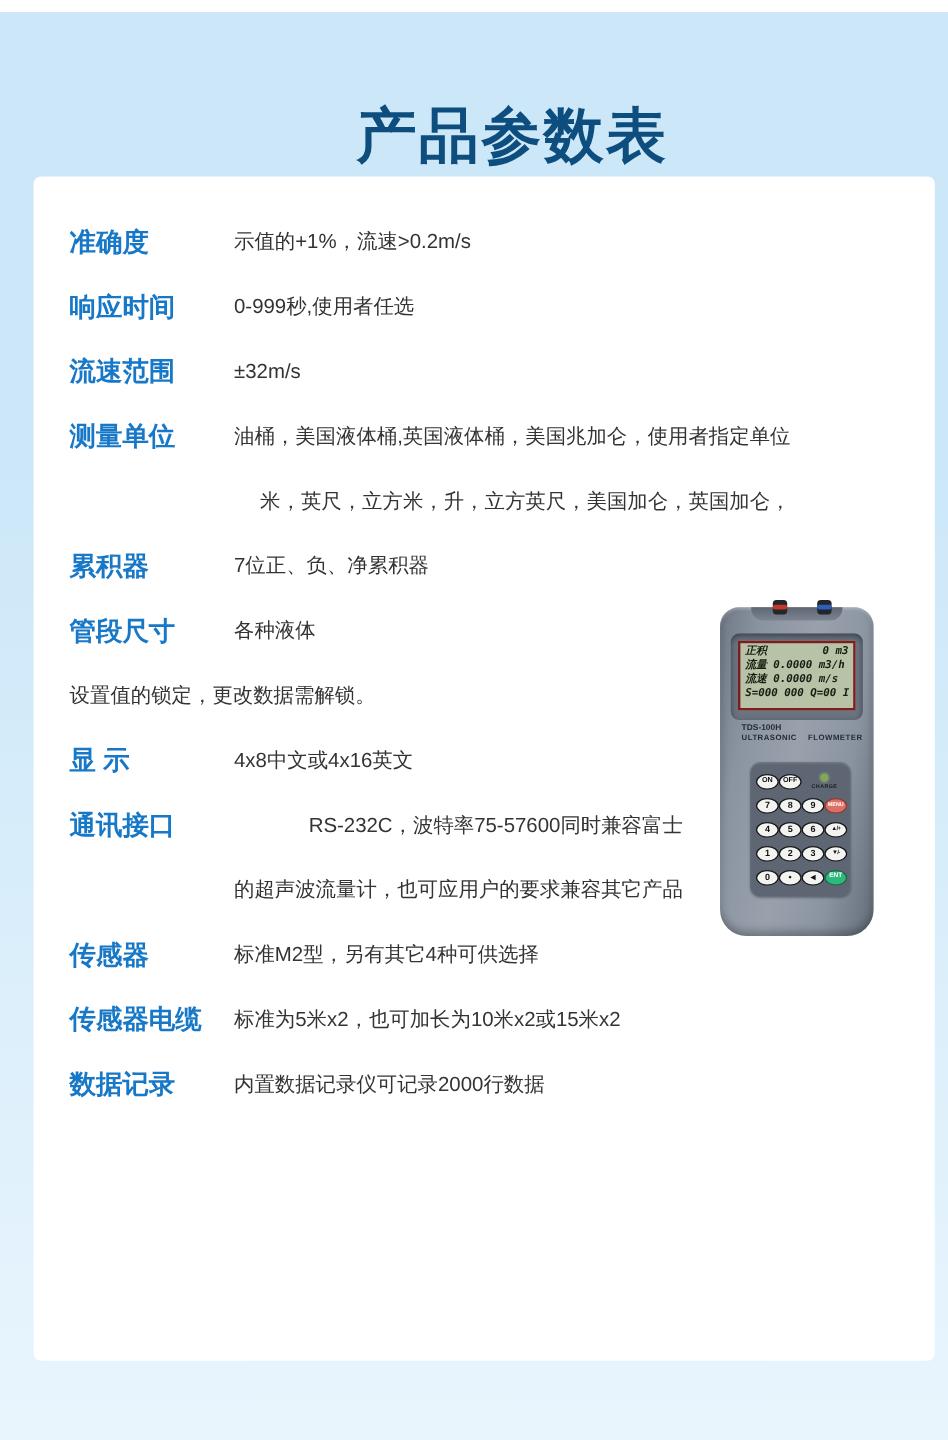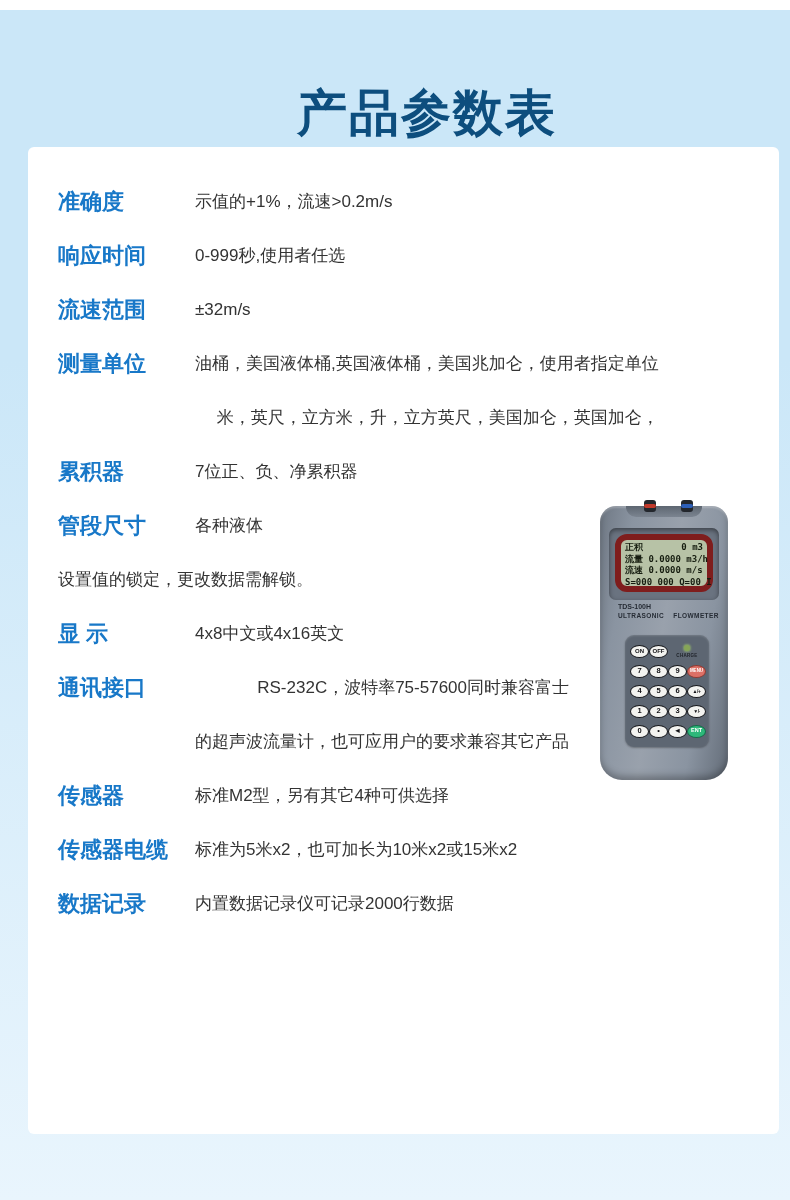--- a/index.html
+++ b/index.html
@@ -42,23 +42,23 @@
   .connector::after{content:"";position:absolute;left:0;right:0;top:4px;height:4px;border-radius:2px;}
   .connector.red{left:44px;} .connector.red::after{background:var(--connector-red);}
   .connector.blue{left:81px;} .connector.blue::after{background:var(--connector-blue);}
   .bezel{
     position:absolute;left:9px;top:28px;width:110px;height:72px;
     background:#6a7380;border-radius:7px;
     box-shadow:inset 0 2px 5px rgba(0,0,0,.45);
   }
   .lcd{
     position:absolute;left:6px;right:6px;top:6px;bottom:8px;
-    background:var(--lcd-bg);border:6px solid #7f1d1d;border-radius:12px;
+    background:var(--lcd-bg);border:2px solid #7f1d1d;border-radius:0;
     padding:2px 4px;color:#161d10;
-    font-family:"DejaVu Sans Mono",monospace;font-size:9px;line-height:11.5px;font-weight:bold;
+    font-family:"DejaVu Sans Mono",monospace;font-size:9px;line-height:11.5px;font-weight:bold;font-style:italic;
   }
   .lcd-line{white-space:pre;}
   .lcd-line1{display:flex;justify-content:space-between;}
   .brand{position:absolute;left:18px;top:103px;color:#262c35;line-height:1;}
   .brand .model{font-size:7px;font-weight:bold;margin-bottom:3px;}
   .brand .series{font-size:6.5px;font-weight:bold;word-spacing:7px;letter-spacing:.4px;}
   .keypad{
     position:absolute;left:25px;top:135px;width:84px;height:112px;
     background:var(--keypad-bg);border-radius:9px;
     box-shadow:inset 0 1px 2px rgba(255,255,255,.15), 0 1px 2px rgba(0,0,0,.3);

